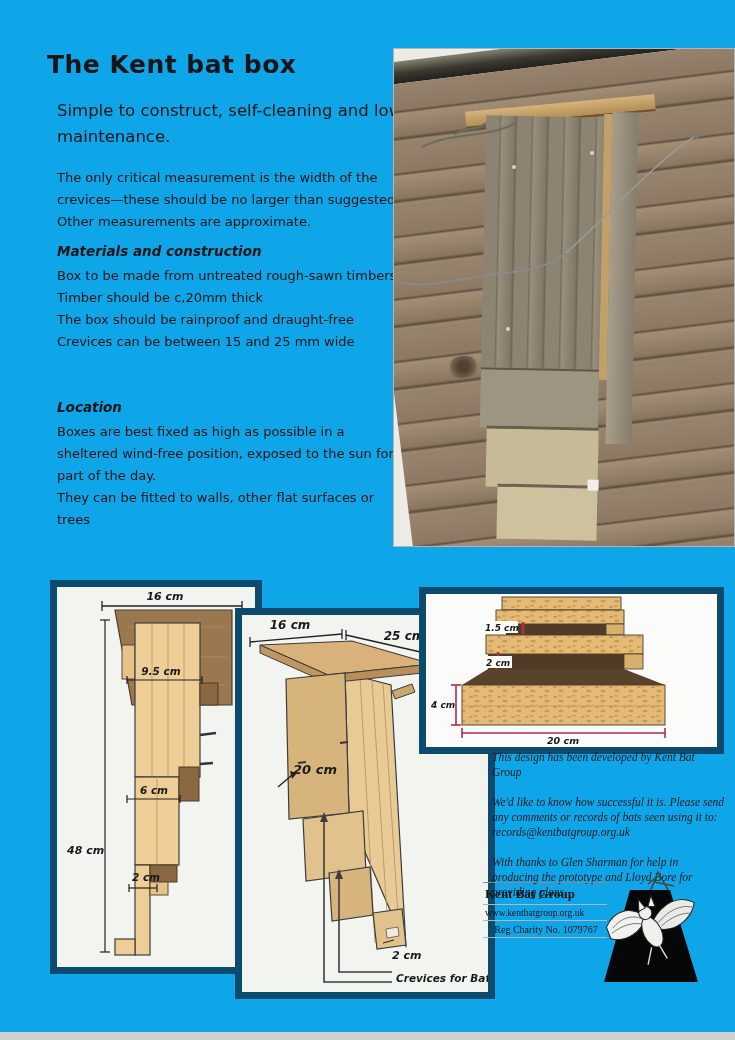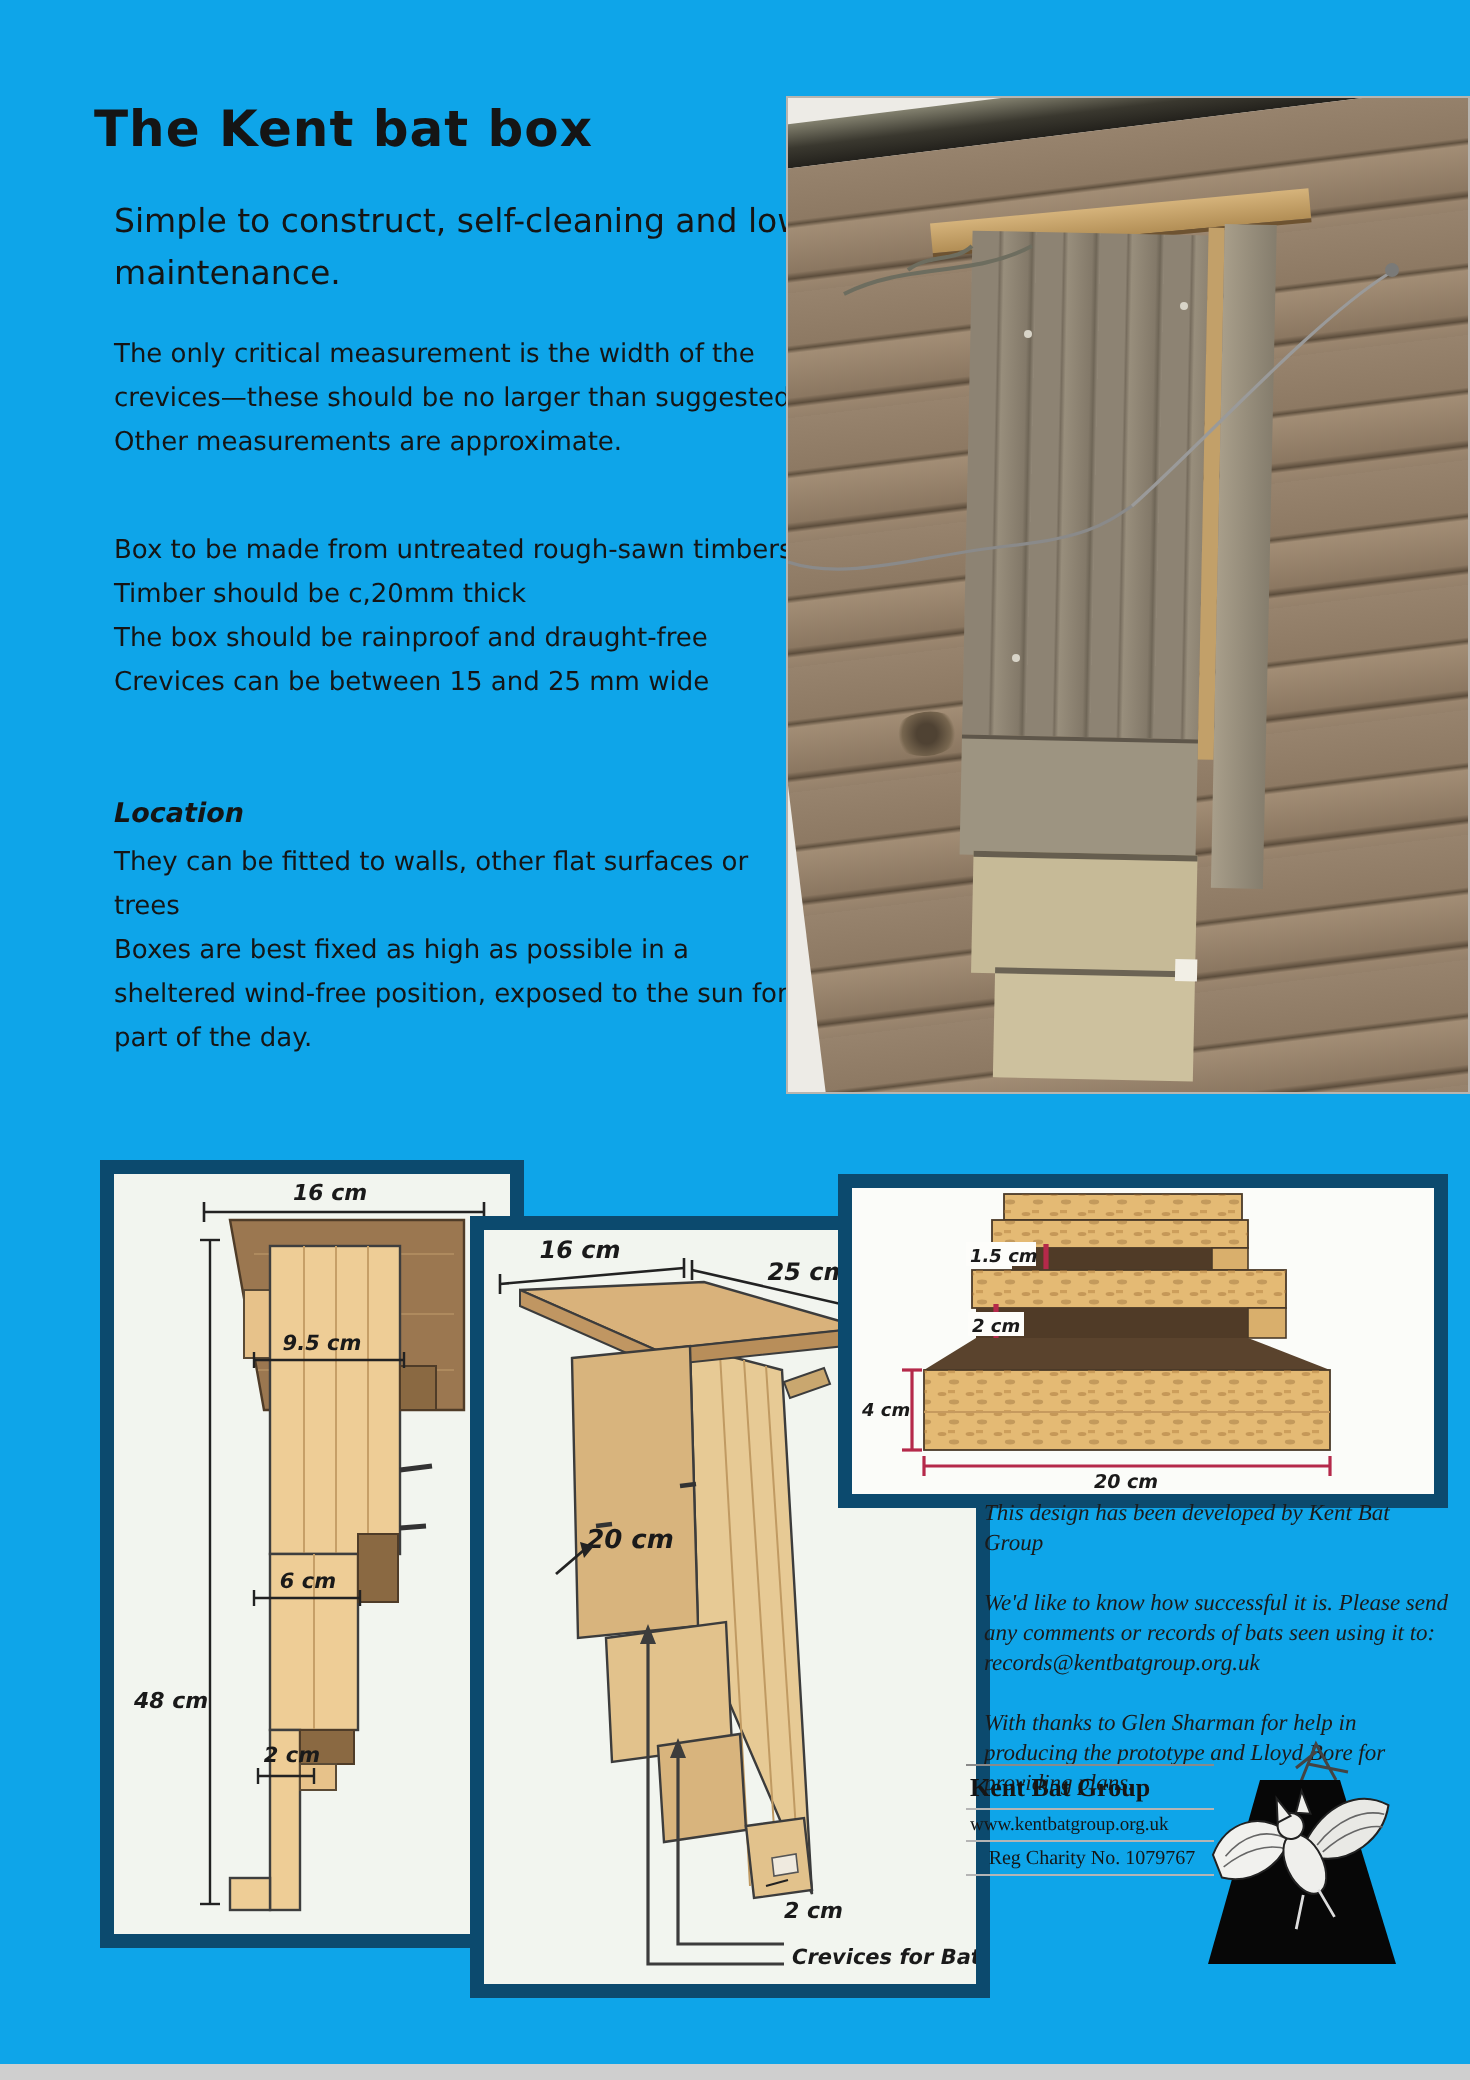--- a/index.html
+++ b/index.html
@@ -70,31 +70,32 @@
 </style>
 </head>
 <body>
 
 <div class="page">
 
   <div class="abs title">The Kent bat box</div>
   <div class="abs subtitle">Simple to construct, self-cleaning and low maintenance.</div>
   <div class="abs intro">The only critical measurement is the width of the crevices—these should be no larger than suggested. Other measurements are approximate.</div>
 
+  <div class="abs sect-head mat-head">Materials and construction</div>
   <div class="abs mat-lines">
     <div>Box to be made from untreated rough-sawn timbers</div>
     <div>Timber should be c,20mm thick</div>
     <div>The box should be rainproof and draught-free</div>
     <div>Crevices can be between 15 and 25 mm wide</div>
   </div>
 
   <div class="abs sect-head loc-head">Location</div>
   <div class="abs loc-lines">
+    <div>Boxes are best fixed as high as possible in a sheltered wind-free position, exposed to the sun for part of the day.</div>
     <div>They can be fitted to walls, other flat surfaces or trees</div>
-    <div>Boxes are best fixed as high as possible in a sheltered wind-free position, exposed to the sun for part of the day.</div>
   </div>
 
   <div class="abs photo">
     <div class="wall">
       <div class="roof"></div>
       <div class="planks"></div>
       <div class="knot" style="left:360px;top:170px;width:42px;height:26px;"></div>
       <div class="knot" style="left:330px;top:420px;width:50px;height:30px;"></div>
       <div class="knot" style="left:55px;top:300px;width:34px;height:22px;"></div>
     </div>

